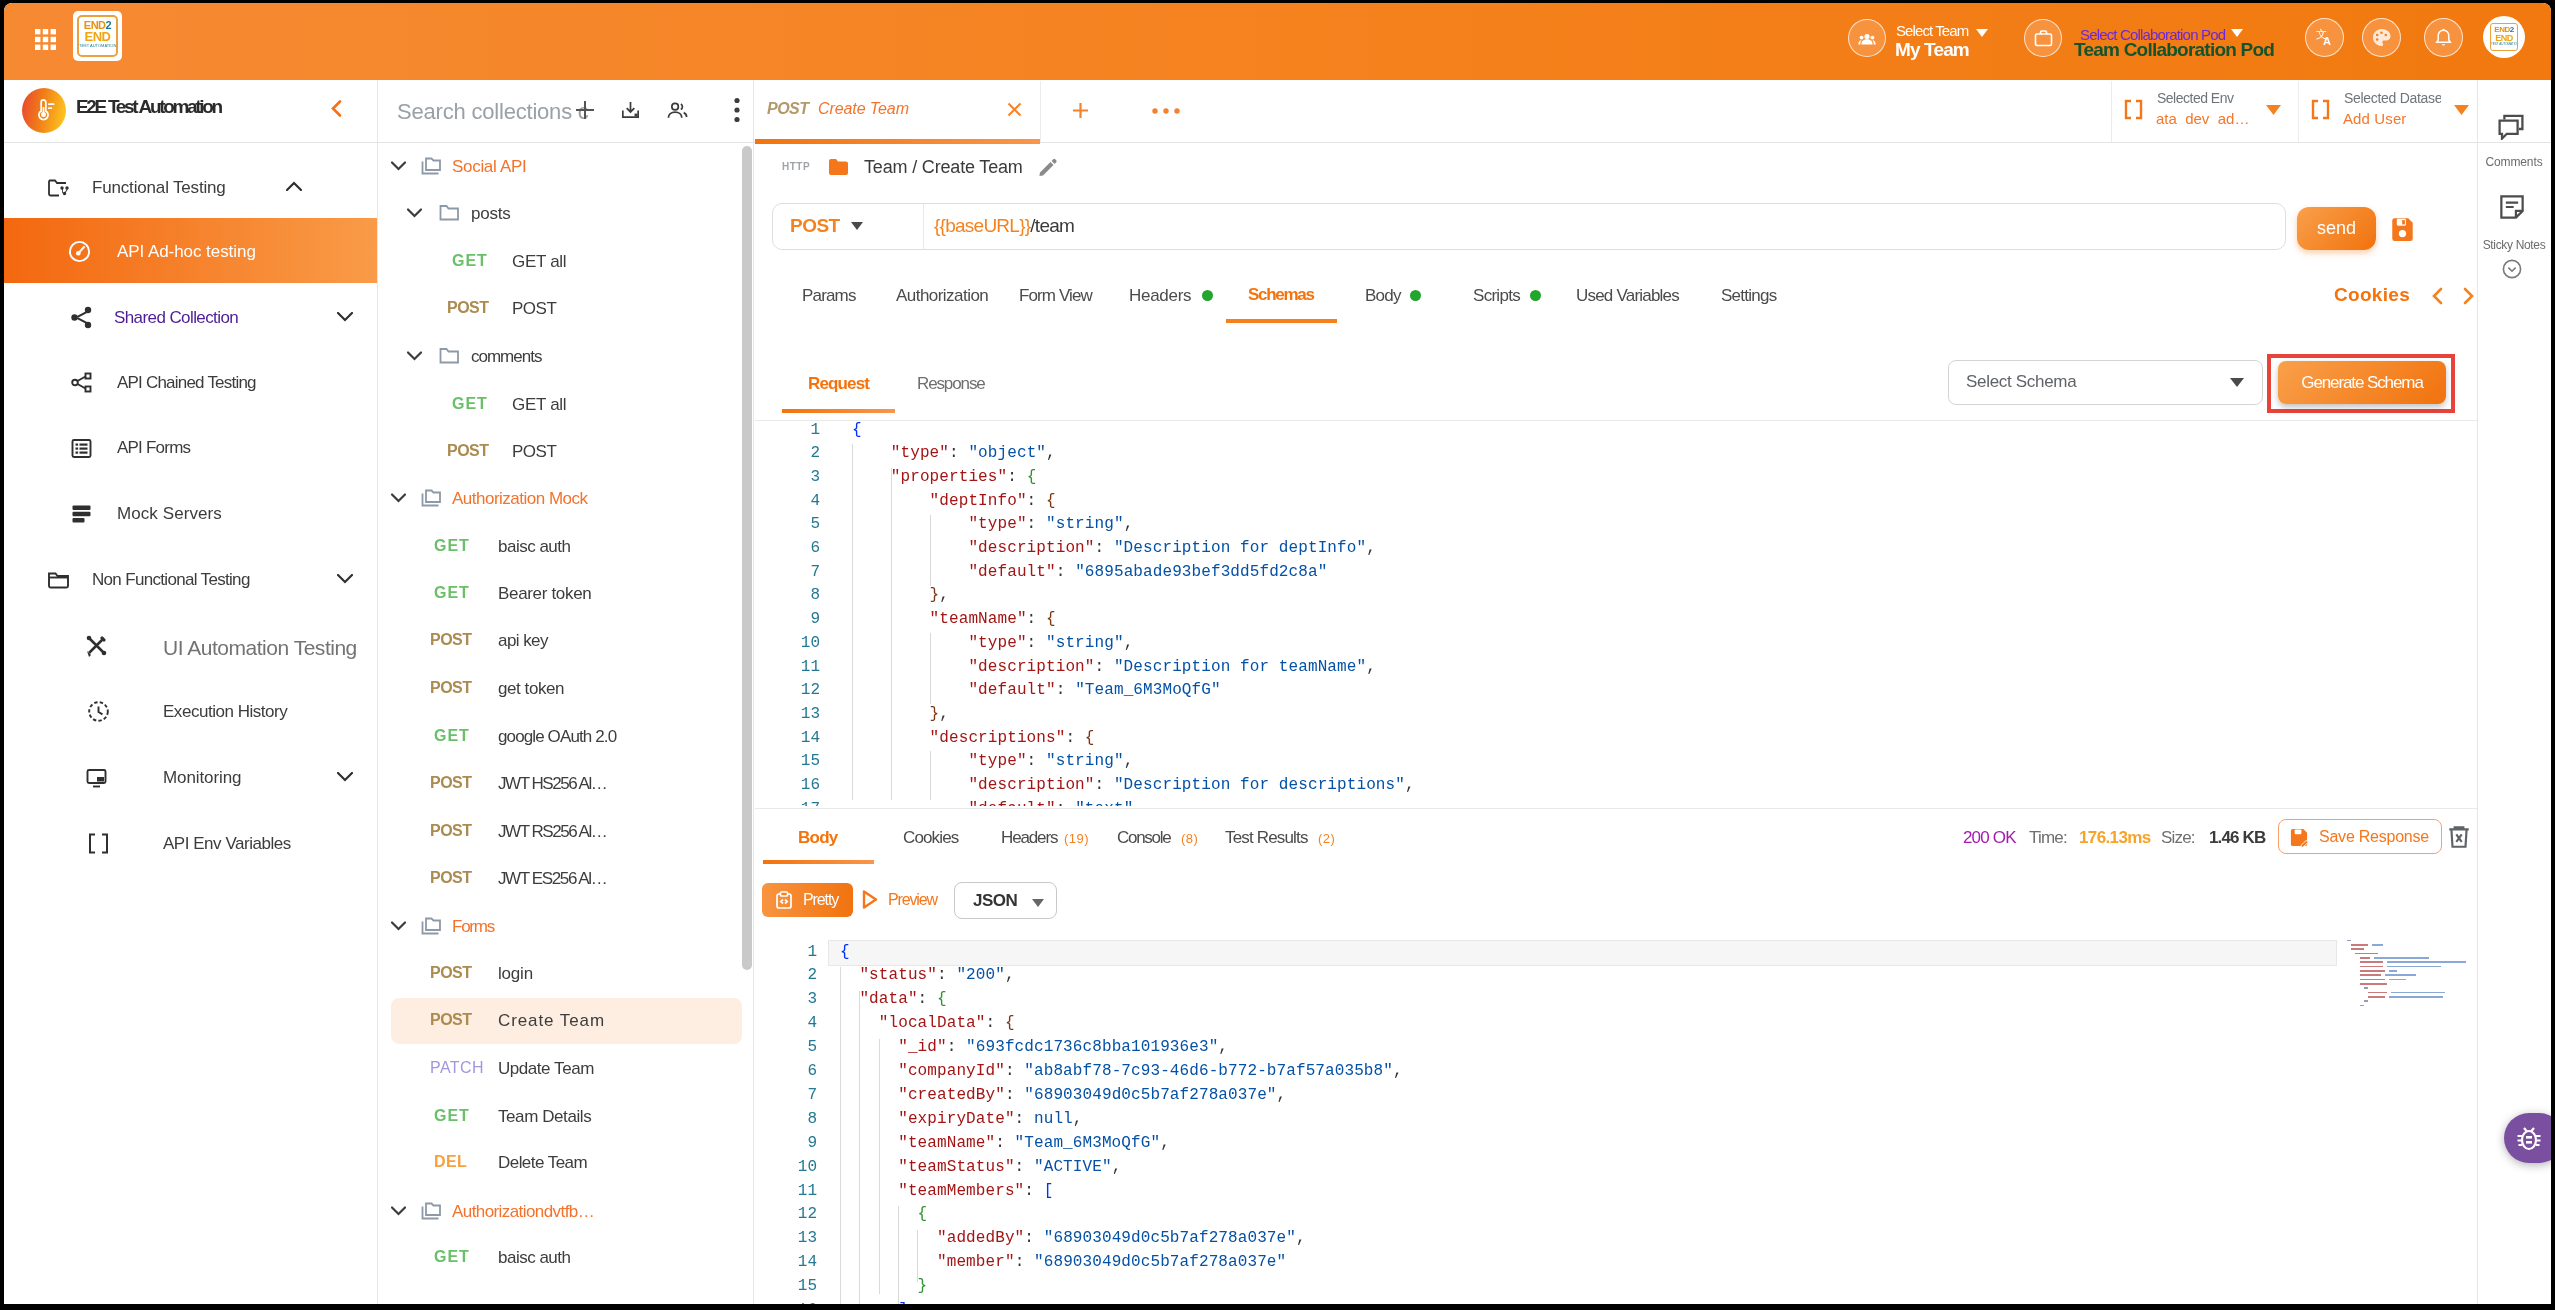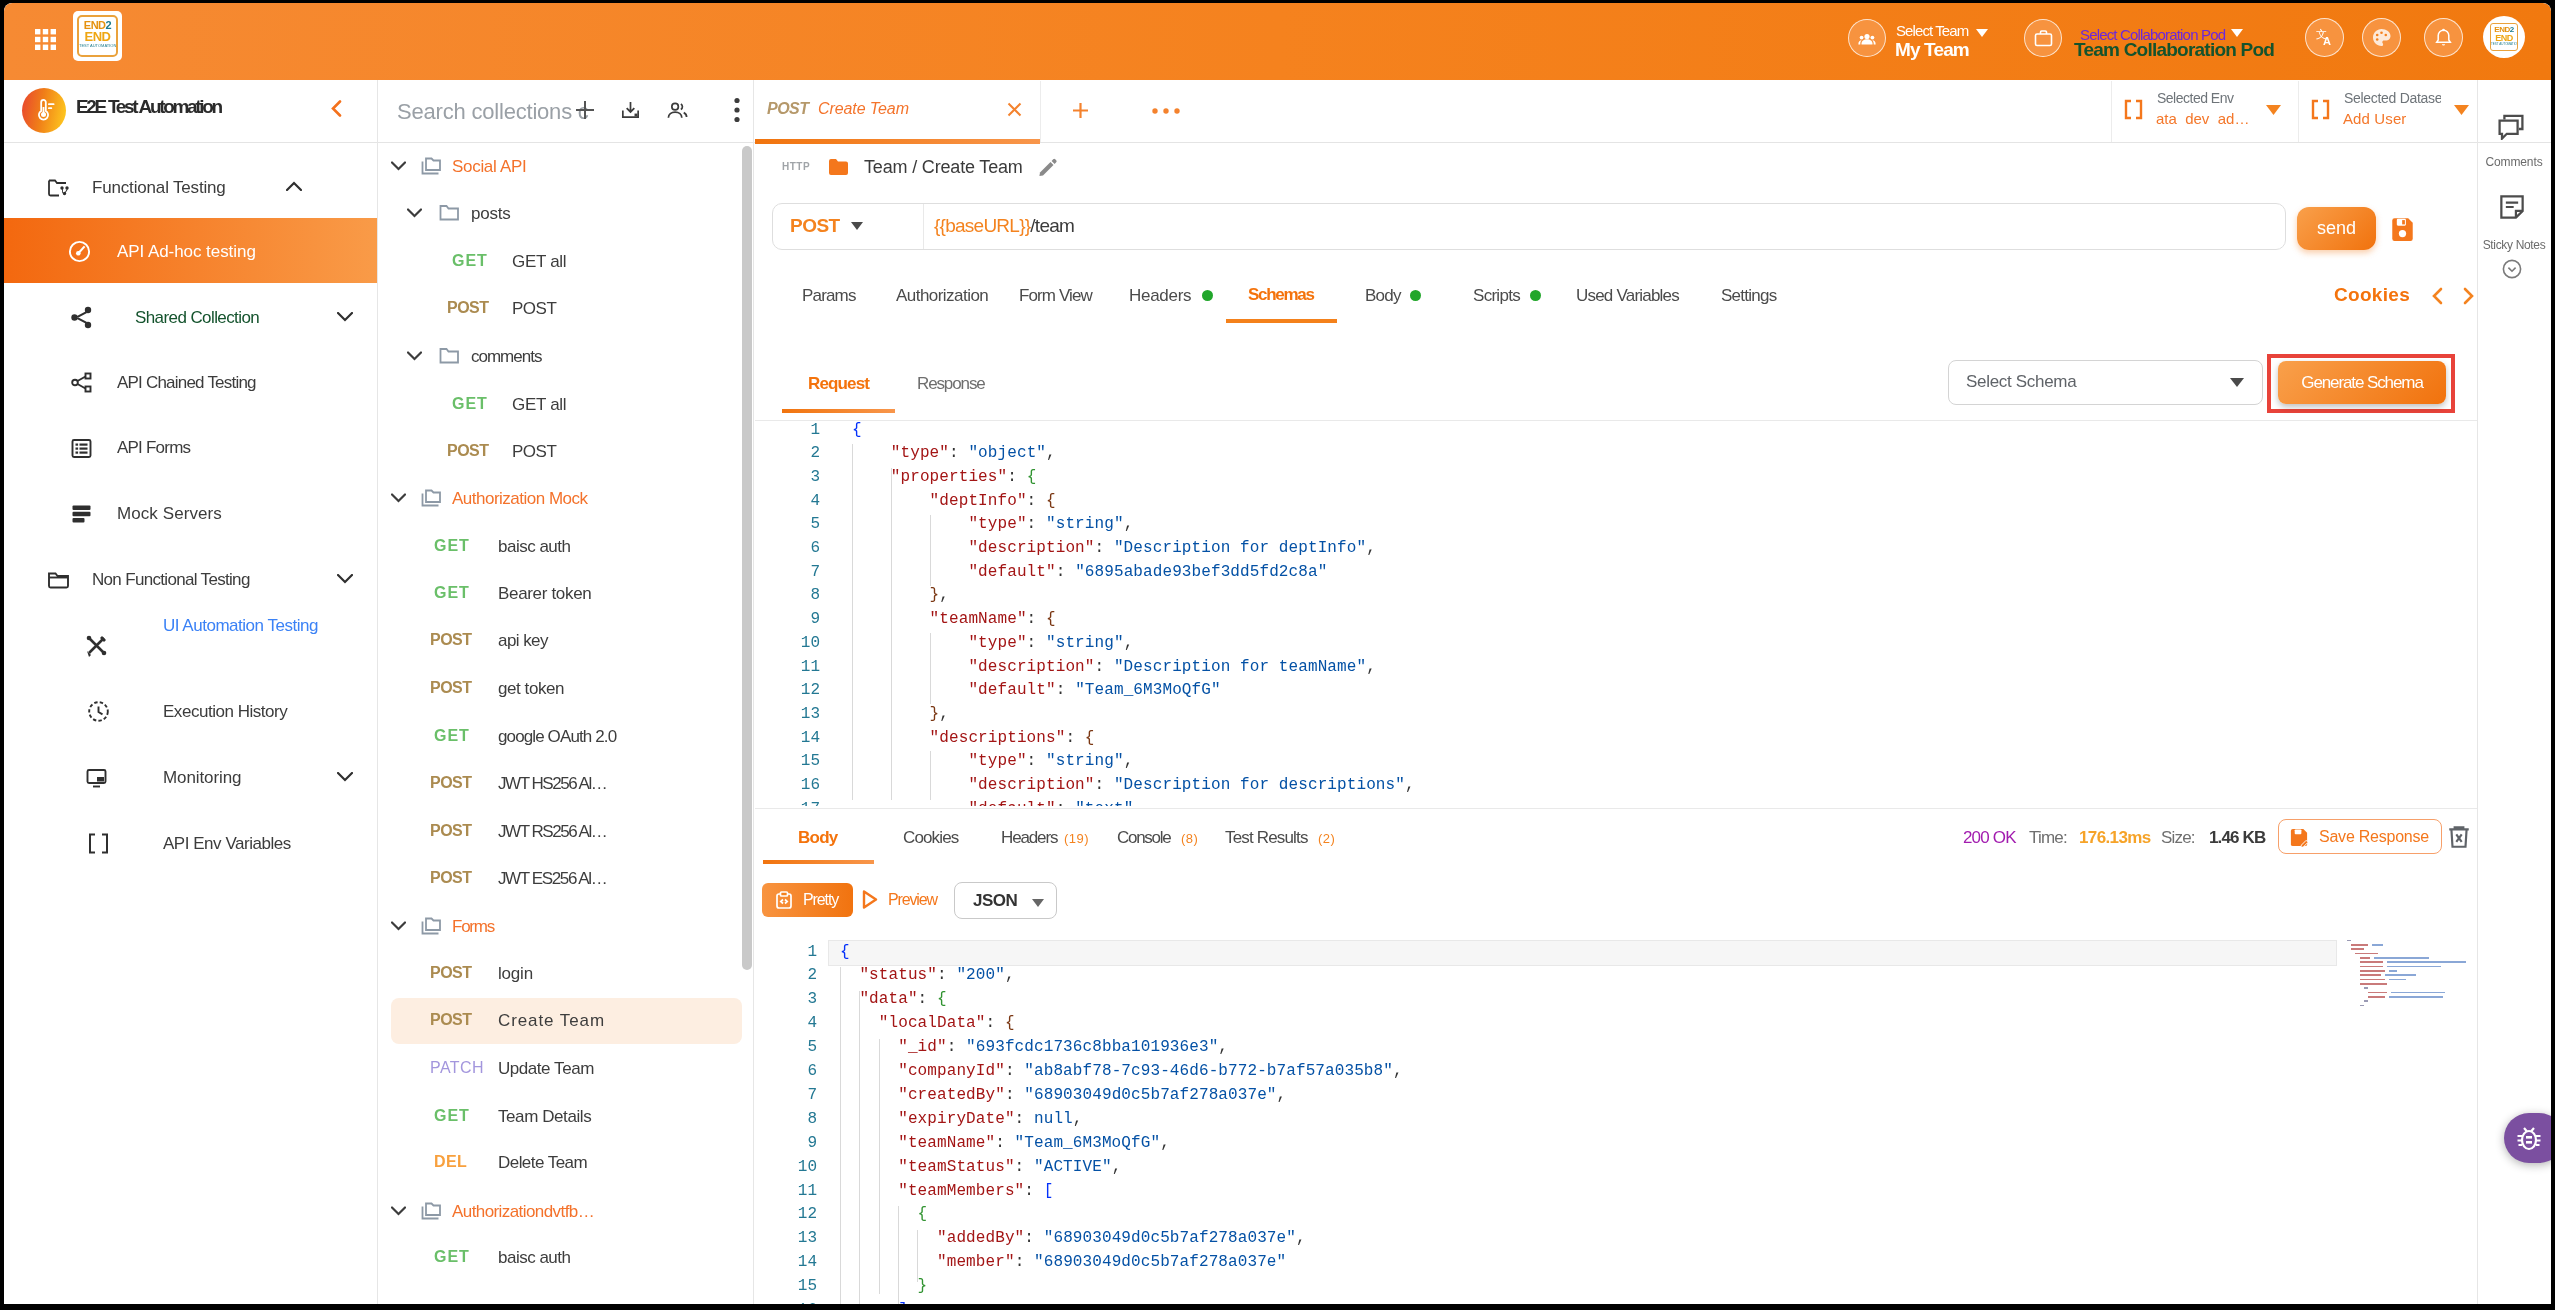--- a/index.html
+++ b/index.html
@@ -450,21 +450,21 @@
       </svg>
 <div class="abs" style="left:117px;top:242px;font-size:17px;color:#fff;letter-spacing:-0.06px;">API Ad-hoc testing</div>
 <svg class="abs" style="left:70px;top:306px;" width="23" height="23" viewBox="0 0 23 23">
         <g fill="#2f2f2f">
           <circle cx="18" cy="4" r="3.2"></circle>
           <circle cx="4.5" cy="11.5" r="3.2"></circle>
           <circle cx="18" cy="19" r="3.2"></circle>
           <path d="M6.5 10.3 L16 5.2 l1 1.8 -9.5 5.1z M6.5 12.7 L16 17.8 l1-1.8 -9.5-5.1z"></path>
         </g>
       </svg>
-<div class="abs" style="left:135px;top:308px;font-size:17px;color:#14532d;letter-spacing:-0.59px;">Shared Collection</div>
+<div class="abs" style="left:114px;top:308px;font-size:17px;color:#4c1d95;letter-spacing:-0.59px;">Shared Collection</div>
 <svg class="abs" style="left:337px;top:312px;" width="16" height="10" viewBox="0 0 16 10">
         <path d="M1 1 L8 8 L15 1" fill="none" stroke="#2f2f2f" stroke-width="2.2" stroke-linecap="round"></path>
       </svg>
 <svg class="abs" style="left:70px;top:371px;" width="23" height="23" viewBox="0 0 23 23">
         <g fill="none" stroke="#2f2f2f" stroke-width="1.9">
           <circle cx="5" cy="11.5" r="2.8"></circle>
           <rect x="15.5" y="2.5" width="5" height="5"></rect>
           <rect x="15.5" y="15.5" width="5" height="5"></rect>
           <path d="M7.5 10 L15.5 5.5 M7.5 13 L15.5 17.5"></path>
         </g>
@@ -506,21 +506,21 @@
         <g stroke="#2f2f2f" stroke-width="2.6" fill="none">
           <path d="M4 4 L19 19 M19 4 L4 19"></path>
         </g>
         <g fill="#2f2f2f">
           <circle cx="4" cy="4" r="2.3"></circle>
           <circle cx="19" cy="19" r="2.3"></circle>
           <path d="M17 2 l4 4-2 2-4-4z"></path>
           <path d="M2 17 l4 4-2 2z"></path>
         </g>
       </svg>
-<div class="abs" style="left:163px;top:616px;font-size:17px;color:#3b82f6;letter-spacing:-0.48px;">UI Automation Testing</div>
+<div class="abs" style="left:163px;top:636px;font-size:21px;color:#737373;letter-spacing:-0.48px;">UI Automation Testing</div>
 <svg class="abs" style="left:87px;top:700px;" width="23" height="23" viewBox="0 0 23 23">
         <circle cx="11.5" cy="11.5" r="9.3" fill="none" stroke="#2f2f2f" stroke-width="1.9" stroke-dasharray="3.4 2.2"></circle>
         <path d="M11.5 6.5 V12 l4 2.4" fill="none" stroke="#2f2f2f" stroke-width="1.9"></path>
       </svg>
 <div class="abs" style="left:163px;top:702px;font-size:17px;color:#3c3c3c;letter-spacing:-0.47px;">Execution History</div>
 <svg class="abs" style="left:85px;top:766px;" width="23" height="23" viewBox="0 0 23 23">
         <g fill="none" stroke="#2f2f2f" stroke-width="1.9">
           <rect x="2.5" y="4" width="18" height="13" rx="1.5"></rect>
         </g>
         <rect x="12" y="11" width="7" height="4.5" fill="#2f2f2f"></rect>

